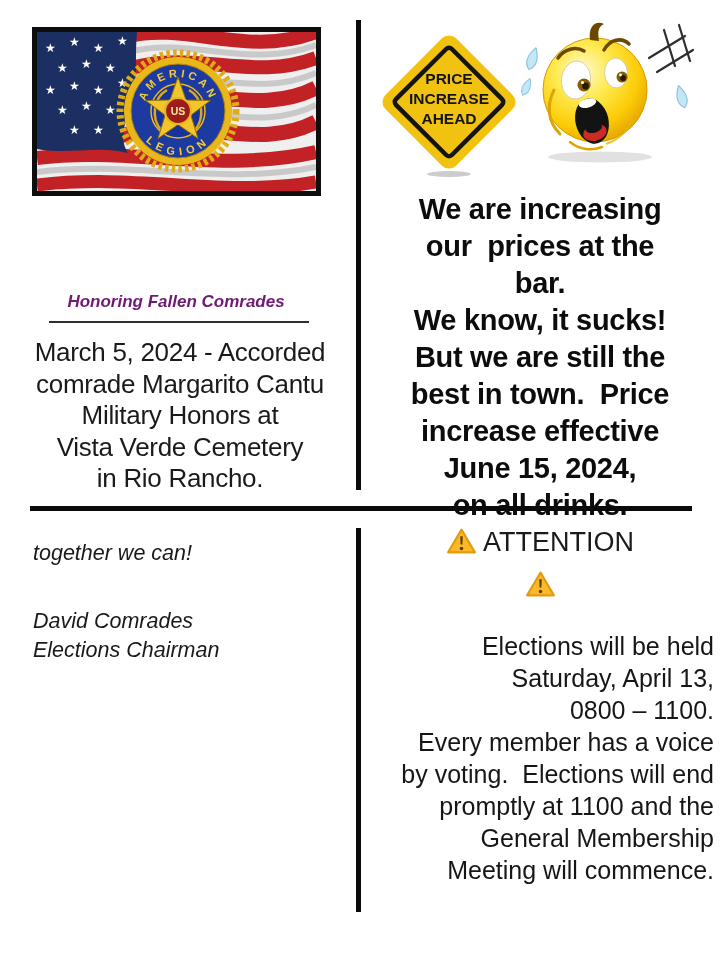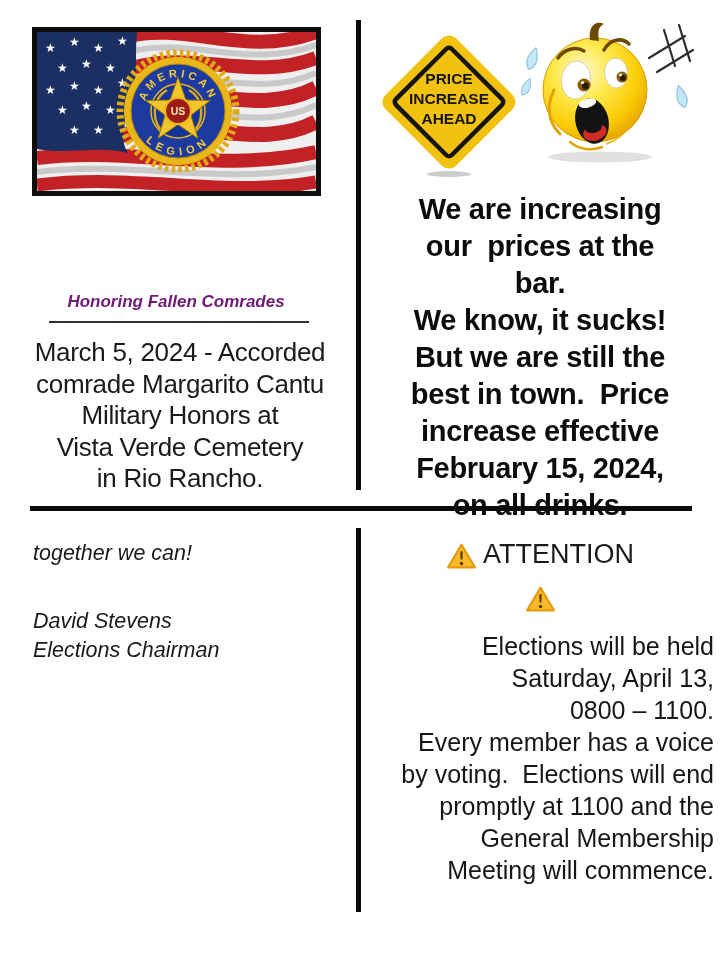--- a/index.html
+++ b/index.html
@@ -33,21 +33,21 @@
   
   .sign{position:absolute;left:372px;top:27px;width:160px;height:152px;}
   .emoji{position:absolute;left:518px;top:18px;width:182px;height:147px;}
 
   .price-notice{position:absolute;left:366px;top:191px;width:348px;text-align:center;
                 font-weight:bold;font-size:29px;line-height:37px;letter-spacing:-0.3px;
                 white-space:pre-wrap;color:#0c0c0c;}
 
   .attention{position:absolute;left:366px;top:527px;width:348px;text-align:center;
              font-size:27px;color:#1a1a1a;}
-  .att-line{display:flex;align-items:flex-end;justify-content:center;gap:6px;height:43px;}
+  .att-line{display:flex;align-items:flex-start;justify-content:center;gap:6px;height:43px;}
   .warn-icon{width:31px;height:28px;flex:0 0 auto;}
 
   .elections{position:absolute;left:362px;top:630px;width:352px;text-align:right;
              font-size:25px;line-height:32px;white-space:pre-wrap;color:#161616;}
 
   .star-glyph{font-family:"DejaVu Sans",sans-serif;}
 </style>
 </head>
 <body>
 
@@ -114,21 +114,21 @@
   <div class="honoring">Honoring Fallen Comrades</div>
   <div class="honoring-underline"></div>
   <div class="march">March 5, 2024 - Accorded
 comrade Margarito Cantu
 Military Honors at
 Vista Verde Cemetery
 in Rio Rancho.</div>
 
   <div class="report">
     <div class="report-last">together we can!</div>
-    <div class="sig-name">David Stevens</div>
+    <div class="sig-name">David Comrades</div>
     <div class="sig-title">Elections Chairman</div>
   </div>
 
   <svg class="sign" viewBox="0 0 160 152">
     <ellipse cx="77" cy="147" rx="22" ry="3" fill="#c6c6c6" opacity="0.9"></ellipse>
     <g transform="translate(77,75) rotate(45)">
       <rect x="-50" y="-50" width="100" height="100" rx="10" fill="#F2C211"></rect>
       <rect x="-39.5" y="-39.5" width="79" height="79" rx="4" fill="none" stroke="#141414" stroke-width="4.5"></rect>
     </g>
     <g font-weight="bold" font-size="15.5" fill="#141414" text-anchor="middle">
@@ -184,21 +184,21 @@
     <path d="M116,98 C112,112 100,122 88,126" stroke="#E8B400" stroke-width="2" fill="none" opacity="0.8"></path>
   </svg>
 
   <div class="price-notice">We are increasing
 our  prices at the
 bar.
 We know, it sucks!
 But we are still the
 best in town.  Price
 increase effective
-February 15, 2024,
+June 15, 2024,
 on all drinks.</div>
 
   <div class="attention">
     <div class="att-line">
       <svg class="warn-icon" viewBox="0 0 30 27">
         <path d="M15 2.5 L28 24.5 L2 24.5 Z" stroke="#E19B0D" stroke-width="2" stroke-linejoin="round" fill="#FCBA2B"></path>
         <path d="M13.8 9 h2.4 l-0.3 8 h-1.8 Z" fill="#5a3e00"></path>
         <circle cx="15" cy="20.8" r="1.7" fill="#5a3e00"></circle>
       </svg>
       <span>ATTENTION</span>

